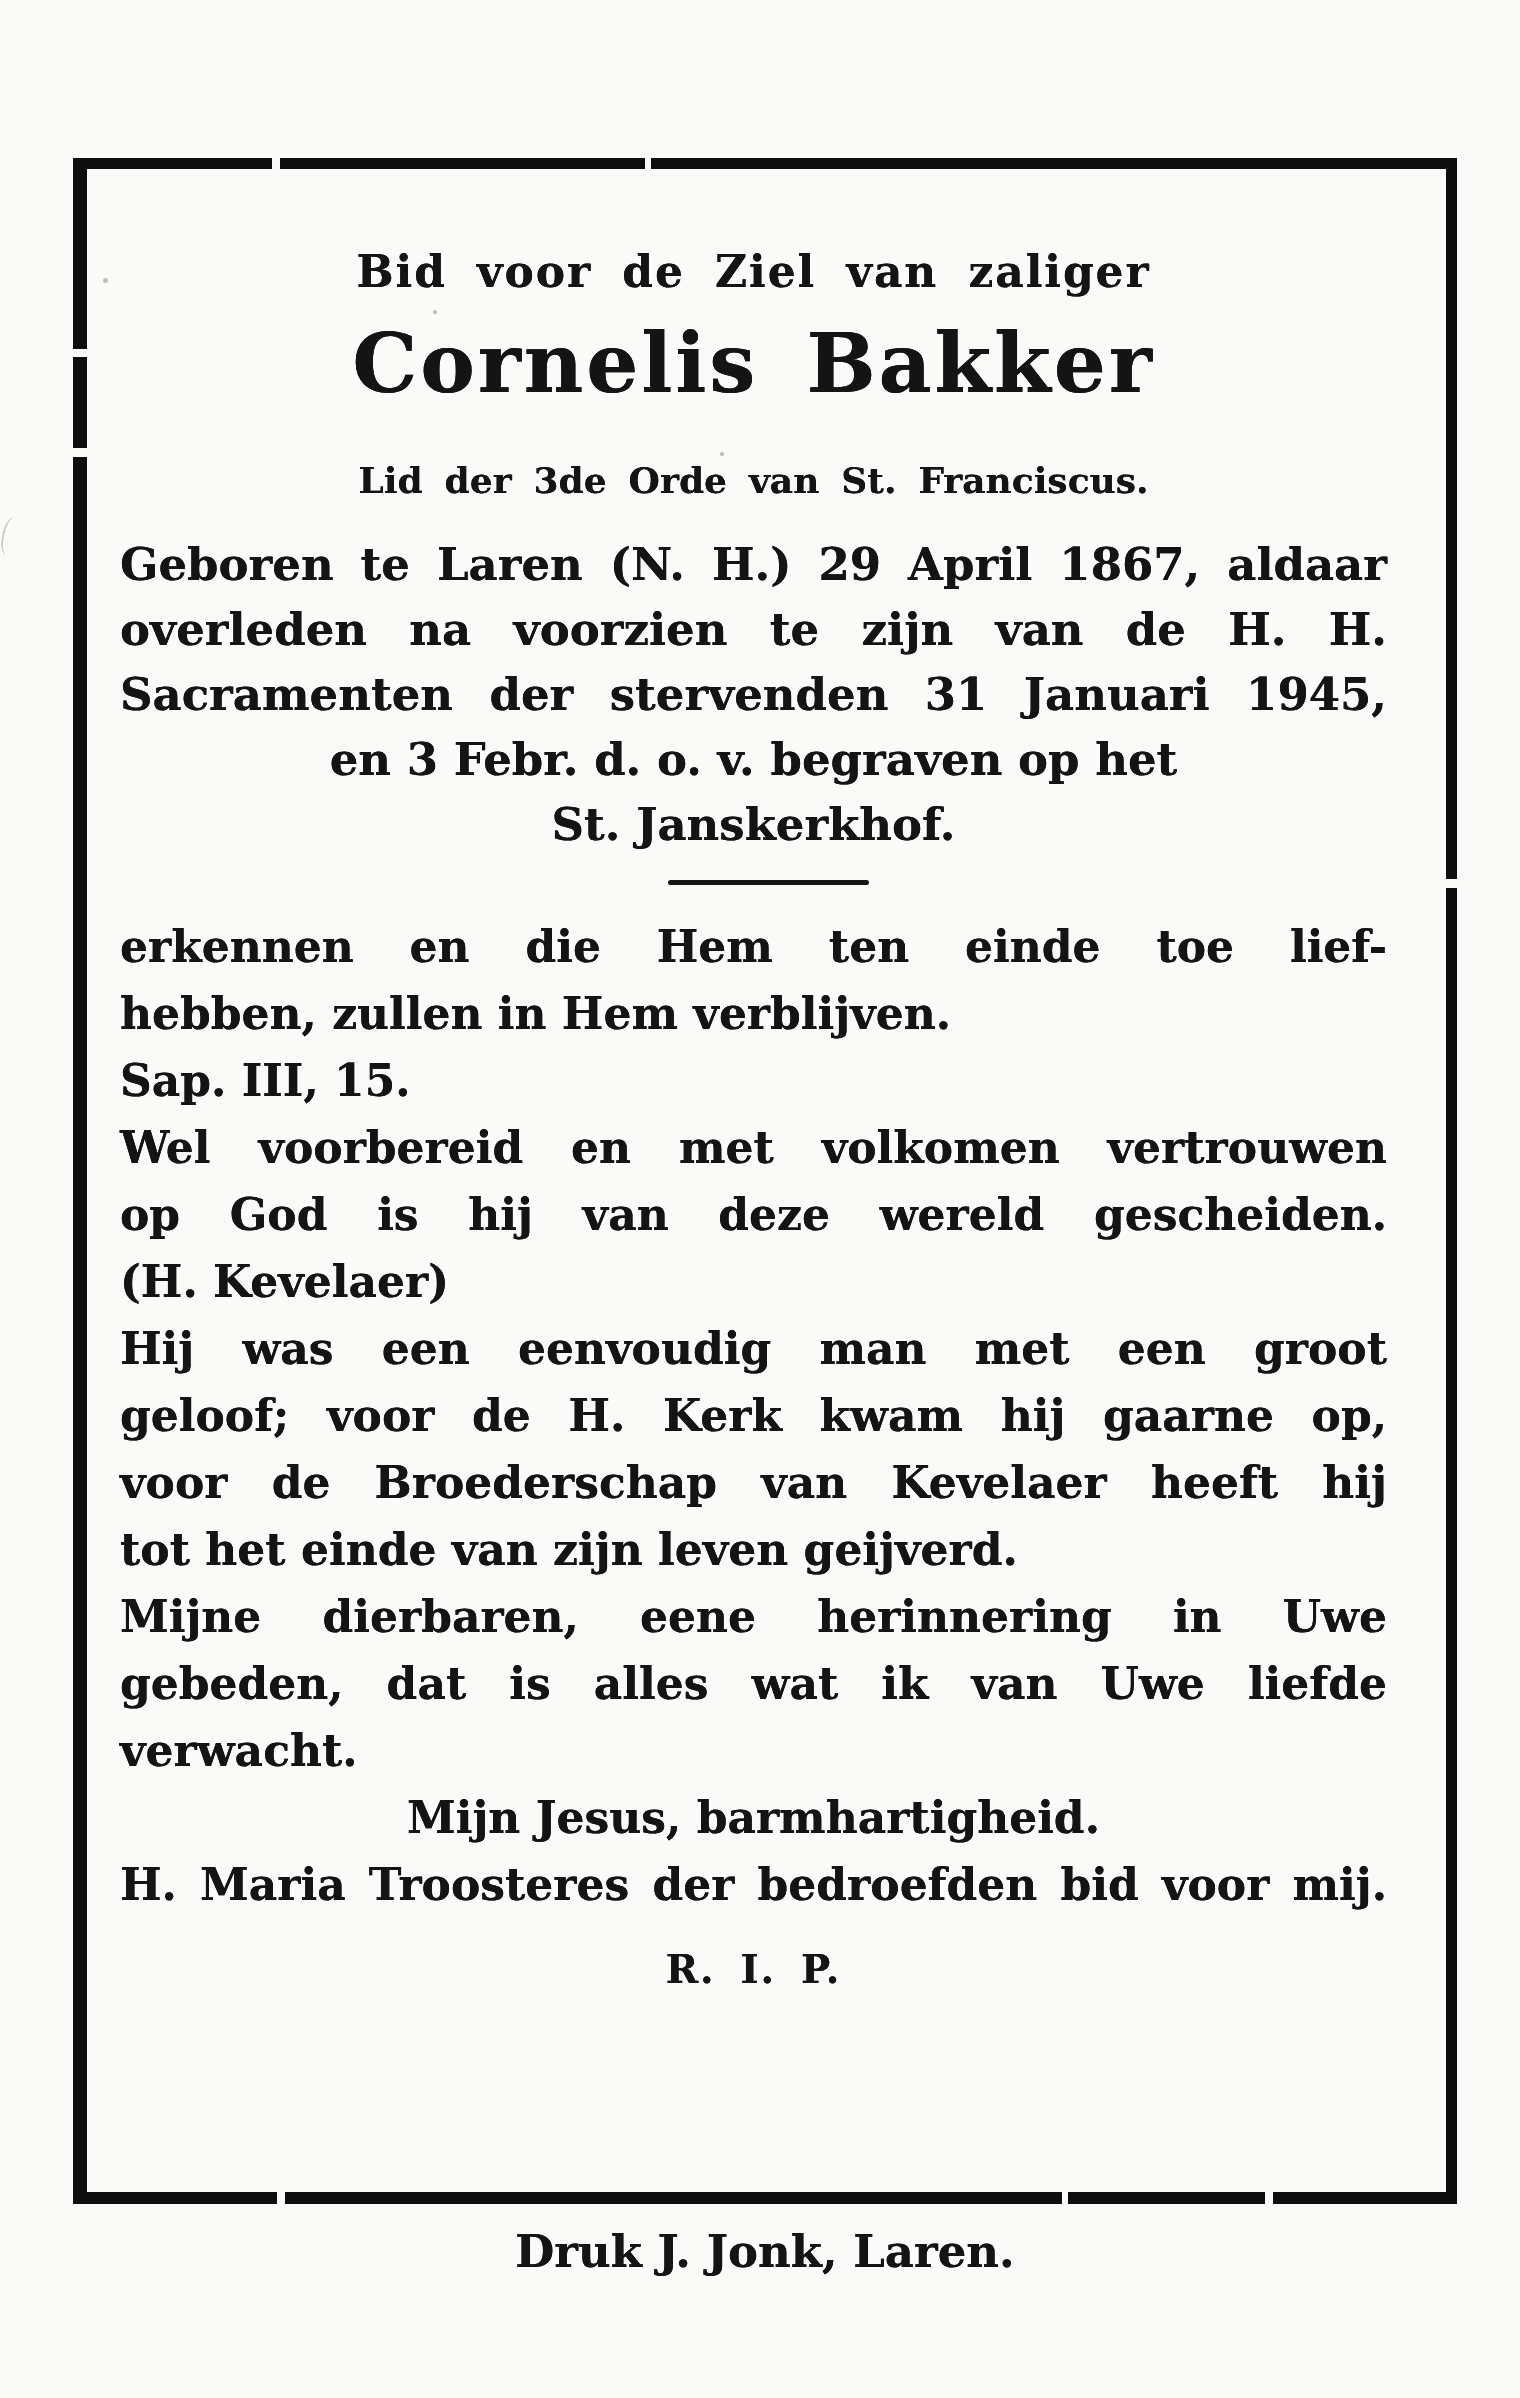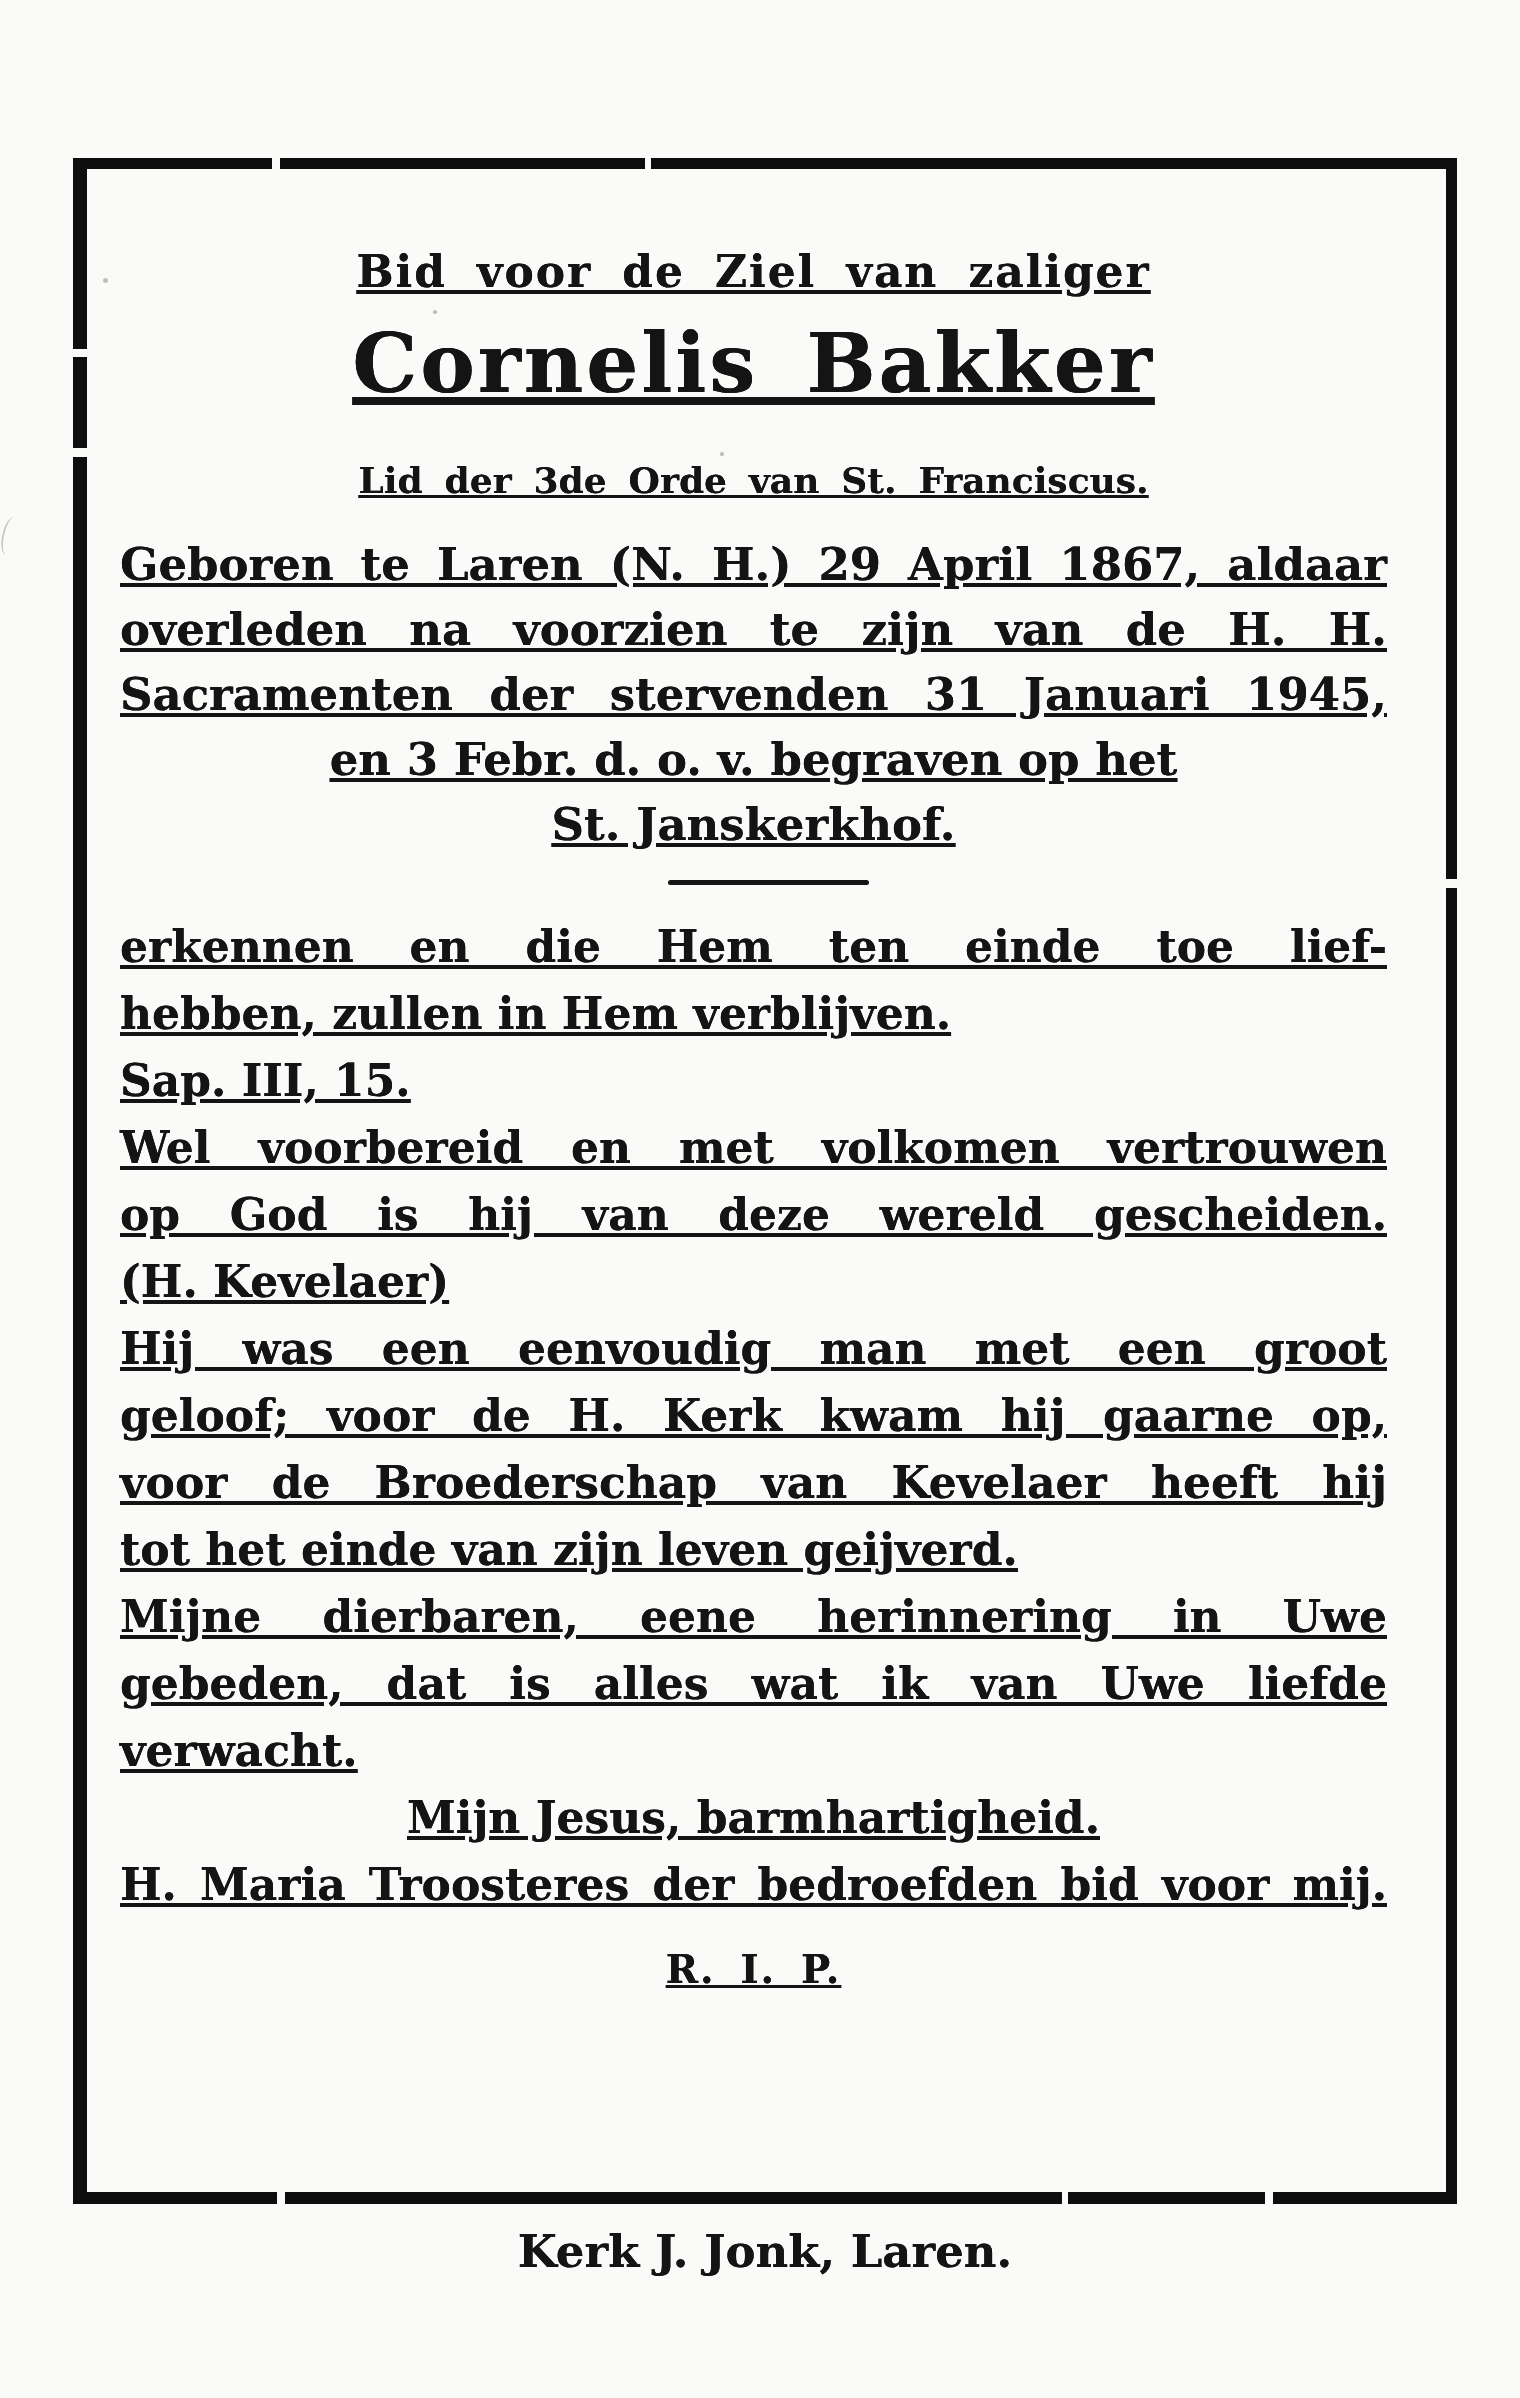--- a/index.html
+++ b/index.html
@@ -26,21 +26,21 @@
     border-left-width: 14px;
     border-bottom-width: 12px;
   }
   .content {
     position: relative;
     height: 100%;
     padding: 0 59px 0 33px;
     box-sizing: border-box;
     text-shadow: 0 0 0.6px currentColor;
   }
-  .line { font-size: 44px; line-height: 67px; white-space: nowrap; text-decoration: underline; }
+  .line { font-size: 44px; line-height: 67px; white-space: nowrap; }
   .j   { text-align: justify; text-align-last: justify; white-space: normal; }
   .c   { text-align: center; }
   .l   { text-align: left; }
   .r   { text-align: left; }
 
   .intro {
     font-size: 44px; line-height: 52px;
     margin-top: 77px;
     word-spacing: 13px; letter-spacing: 1.9px;
   }
@@ -160,16 +160,16 @@
 
   <div class="gap t1"></div>
   <div class="gap t2"></div>
   <div class="gap b1"></div>
   <div class="gap b2"></div>
   <div class="gap b3"></div>
   <div class="gap l1"></div>
   <div class="gap l2"></div>
   <div class="gap r1"></div>
 
-  <div class="footer">Kerk J. Jonk, Laren.</div>
+  <div class="footer">Druk J. Jonk, Laren.</div>
 
 </div>
 
 
 </body></html>

